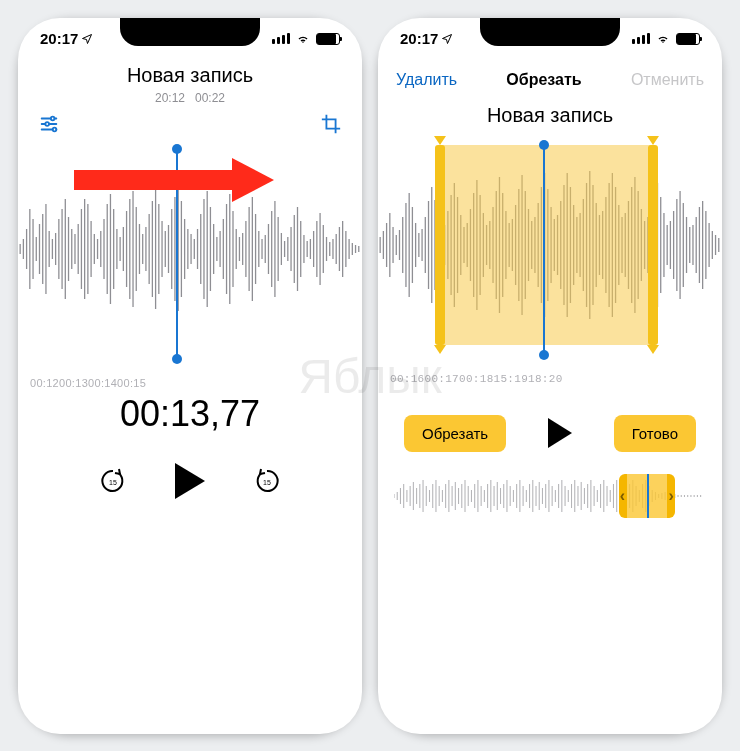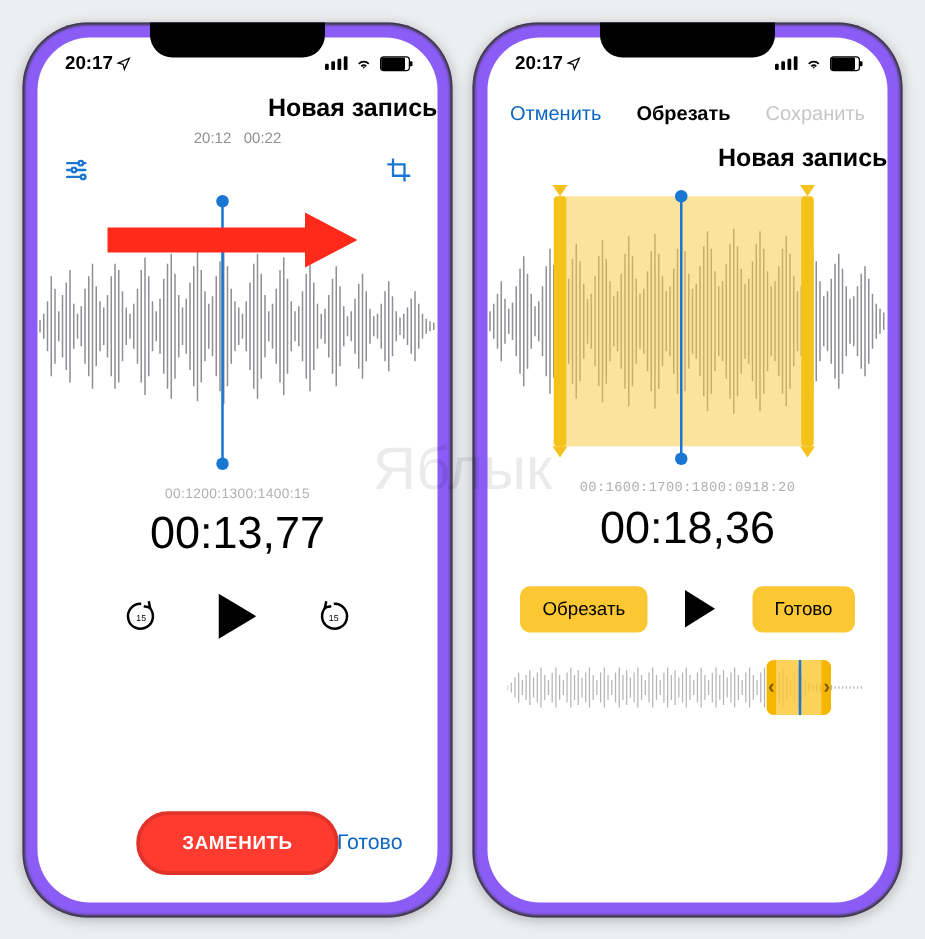--- a/index.html
+++ b/index.html
@@ -5,21 +5,21 @@
   * { box-sizing: border-box; margin: 0; padding: 0; }
   body {
     width: 740px; height: 751px;
     background: #eceef0;
     font-family: -apple-system, BlinkMacSystemFont, "Helvetica Neue", Arial, sans-serif;
     display: flex; justify-content: center; align-items: center; gap: 16px;
     position: relative;
   }
   .phone {
     width: 344px; height: 716px;
-    background: #8b5cf6; border-radius: 52px; padding: 12px;
+    background: #eab308; border-radius: 52px; padding: 0;
     box-shadow: inset 0 0 2px 2px #3a3a3a, 0 2px 10px rgba(0,0,0,.25);
     position: relative;
   }
   .screen {
     width: 100%; height: 100%;
     background: #fff; border-radius: 42px; overflow: hidden; position: relative;
     display: flex; flex-direction: column;
   }
   .notch {
     position: absolute; top: 0; left: 50%; transform: translateX(-50%);
@@ -39,34 +39,34 @@
   .battery { width:24px; height:12px; border:1.5px solid #000; border-radius:3px; position:relative;}
   .battery::after{content:"";position:absolute;right:-3px;top:3px;width:2px;height:4px;background:#000;border-radius:0 1px 1px 0;}
   .battery i{display:block;height:100%;width:85%;background:#000;border-radius:1px;}
 
   .topbar { height:40px; display:flex; align-items:center; justify-content:space-between; padding:0 18px; font-size:16px; }
   .topbar .link{ color:#0a66c2; }
   .topbar .center{ font-weight:600; }
   .topbar .disabled{ color:#c6c6c8; }
 
   .title-block { text-align:center; margin-top:4px;}
-  .rec-title { font-size:20px; font-weight:700;text-align:right; }
+  .rec-title { font-size:20px; font-weight:400; }
   .rec-sub { font-size:12px; color:#8e8e93; margin-top:4px; display:flex; gap:10px; justify-content:center;}
 
   .iconrow { display:flex; justify-content:space-between; padding:8px 20px; }
   .iconbtn { width:22px; height:22px; color:#1976d2; }
 
   .wave-area { position:relative; height:244px; margin-top:6px; }
   .wave-svg { width:100%; height:200px; display:block; }
   .playhead { position:absolute; top:0; bottom:34px; width:2px; background:#1976d2; }
   .playhead::before, .playhead::after {
     content:""; position:absolute; left:-4px; width:10px; height:10px; background:#1976d2; border-radius:50%;
   }
   .playhead::before{top:-5px;} .playhead::after{bottom:-5px;}
-  .ticks { position:absolute; bottom:4px; left:0; right:0; display:flex; justify-content:center; font-size:11px; color:#b0b0b5; padding:0 12px;}
+  .ticks { position:absolute; bottom:4px; left:0; right:0; display:flex; justify-content:flex-start; font-size:11px; color:#b0b0b5; padding:0 12px;}
   .ticks span{ letter-spacing:0.3px; }
 
   .selection { position:absolute; top:0; height:200px; background:rgba(247,202,77,.55); }
   .sel-handle { position:absolute; top:0; height:200px; width:10px; background:#f5c21a; border-radius:3px; }
   .sel-handle::before, .sel-handle::after{
     content:"";position:absolute;left:50%;transform:translateX(-50%);width:0;height:0;
   }
   .sel-handle::before{top:-9px;border-left:6px solid transparent;border-right:6px solid transparent;border-bottom:9px solid #f5c21a;transform:translateX(-50%) rotate(180deg);}
   .sel-handle::after{bottom:-9px;border-left:6px solid transparent;border-right:6px solid transparent;border-top:9px solid #f5c21a;}
 
@@ -287,24 +287,20 @@
           <text x="14" y="18" font-size="7" text-anchor="middle" fill="#000">15</text>
         </svg>
       <div class="play"></div>
       <svg class="jump" viewBox="0 0 28 28">
           <path d="M14 4a10 10 0 11-6 2.5" fill="none" stroke="#000" stroke-width="2"></path>
           <path d="M8 2l-1 5 5-1" fill="none" stroke="#000" stroke-width="2"></path>
           <text x="14" y="18" font-size="7" text-anchor="middle" fill="#000">15</text>
         </svg>
     </div>
 
-    <div class="bottom-row">
-      <div class="replace-btn">ЗАМЕНИТЬ</div>
-      <div class="done-link">Готово</div>
-    </div>
   </div>
 </div>
 
 <div class="phone">
   <div class="notch"></div>
   <div class="screen">
     <div class="statusbar">
       <div class="status-left">
         <span>20:17</span>
         <svg width="12" height="12" viewBox="0 0 24 24">
@@ -321,23 +317,23 @@
         <svg class="wifi" viewBox="0 0 24 24">
             <path d="M12 20l-2-2a3 3 0 014 0l-2 2zm-5-5a8 8 0 0110 0l-2 2a5 5 0 00-6 0zm-4-4a13 13 0 0118 0l-2 2a10 10 0 00-14 0z" fill="#000"></path>
           </svg>
         <span class="battery">
             <i></i>
           </span>
       </div>
     </div>
 
     <div class="topbar">
-      <span class="link">Отменить</span>
+      <span class="link">Удалить</span>
       <span class="center">Обрезать</span>
-      <span class="disabled">Сохранить</span>
+      <span class="disabled">Отменить</span>
     </div>
 
     <div class="title-block">
       <div class="rec-title">Новая запись</div>
     </div>
 
     <div class="wave-area" style="margin-top:18px;font-family:Liberation Mono, monospace;">
       <div class="selection" style="left:18%; width:62%;"></div>
       <div class="sel-handle" style="left:calc(18% - 5px);"></div>
       <div class="sel-handle" style="left:calc(80% - 5px);"></div>
@@ -449,26 +445,25 @@
             <line x1="311" y1="86" x2="311" y2="114"></line>
             <line x1="314" y1="90" x2="314" y2="110"></line>
             <line x1="317" y1="93" x2="317" y2="107"></line>
           </g>
       </svg>
       <div class="playhead" style="left:48%;"></div>
       <div class="ticks">
         <span>00:16</span>
           <span>00:17</span>
           <span>00:18</span>
-          <span>00:09</span>
+          <span>15:19</span>
           <span>18:20</span>
       </div>
     </div>
 
-    <div class="bigtime">00:18,36</div>
 
     <div class="edit-controls">
       <div class="pill">Обрезать</div>
       <div class="play" style="border-left-width:24px;border-top-width:15px;border-bottom-width:15px;"></div>
       <div class="pill">Готово</div>
     </div>
 
     <div class="miniwave">
       <svg viewBox="0 0 290 44" preserveAspectRatio="none">
         <g stroke="#b5b5b8" stroke-width="1">

